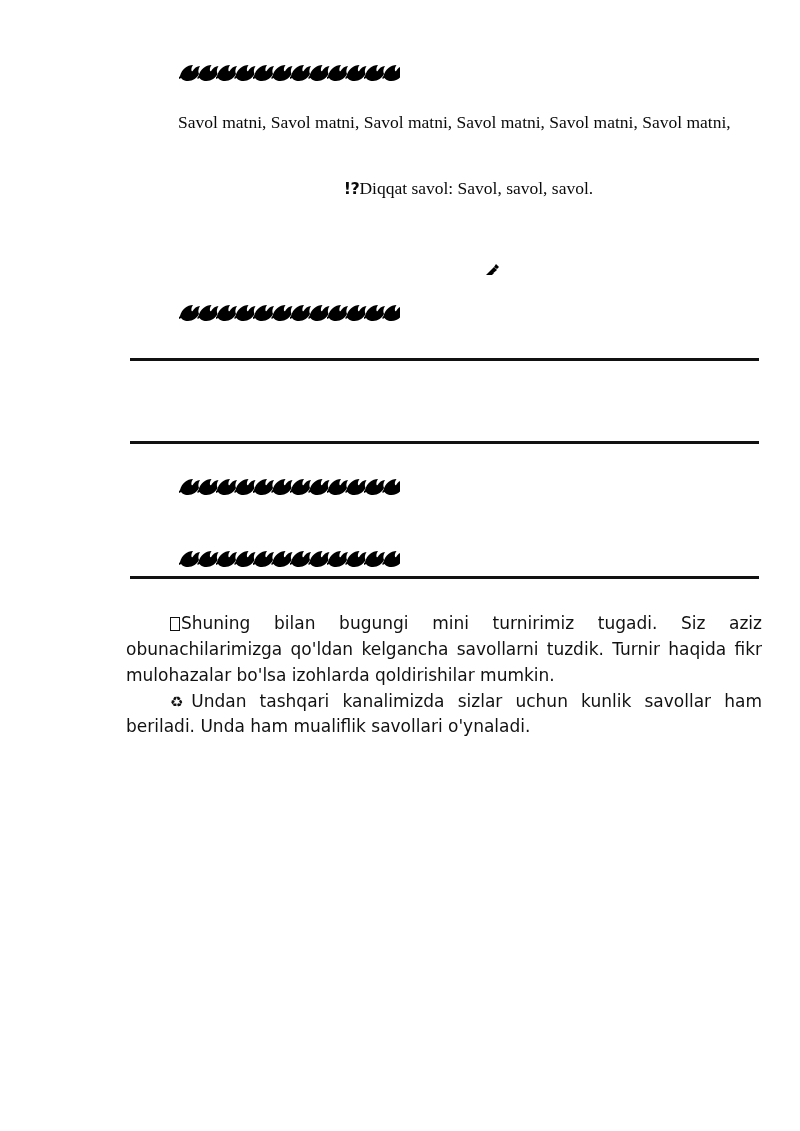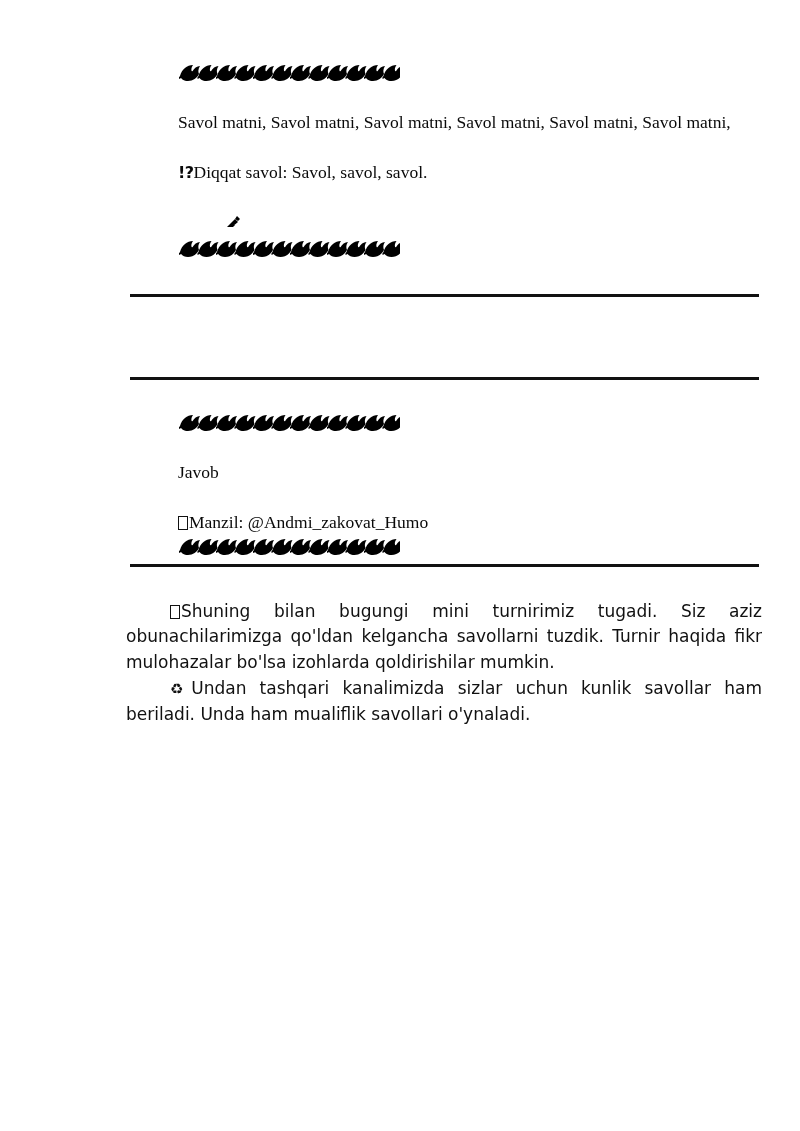--- a/index.html
+++ b/index.html
@@ -40,23 +40,23 @@
     color: #0a0a0a;
   }
 
   .p-indent {
     text-indent: 48px;
     text-align: justify;
     margin: 0;
   }
 
   .p-plain {
-    margin: 0;
+    margin: 16px;
     text-indent: 48px;
-    text-align: left;
+    text-align: center;
   }
   .gap-md { height: 24px; }
   .gap-lg { height: 32px; }
   .gap-xl { height: 40px; }
 
   
   .glyph-row {
     margin: 0;
     padding-left: 48px;
     line-height: 1;
@@ -218,25 +218,23 @@
           <use href="#leafg" x="129.5" y="1"></use>
           <use href="#leafg" x="148" y="1"></use>
           <use href="#leafg" x="166.5" y="1"></use>
           <use href="#leafg" x="185" y="1"></use>
           <use href="#leafg" x="203.5" y="1"></use>
         </svg>
       </div>
 
       <div class="gap-md"></div>
 
-      <p class="p-plain">Javob</p>
-
-      <div class="gap-md"></div>
-
-      <p class="p-plain"><span class="tofu"></span><span>Manzil:</span>&nbsp;<span>@Andmi_zakovat_Humo</span></p>
+
+      <div class="gap-md"></div>
+
 
       <div class="glyph-row">
         <svg width="222" height="22" viewBox="0 0 222 22" aria-hidden="true">
           <use href="#leafg" x="0" y="1"></use>
           <use href="#leafg" x="18.5" y="1"></use>
           <use href="#leafg" x="37" y="1"></use>
           <use href="#leafg" x="55.5" y="1"></use>
           <use href="#leafg" x="74" y="1"></use>
           <use href="#leafg" x="92.5" y="1"></use>
           <use href="#leafg" x="111" y="1"></use>

